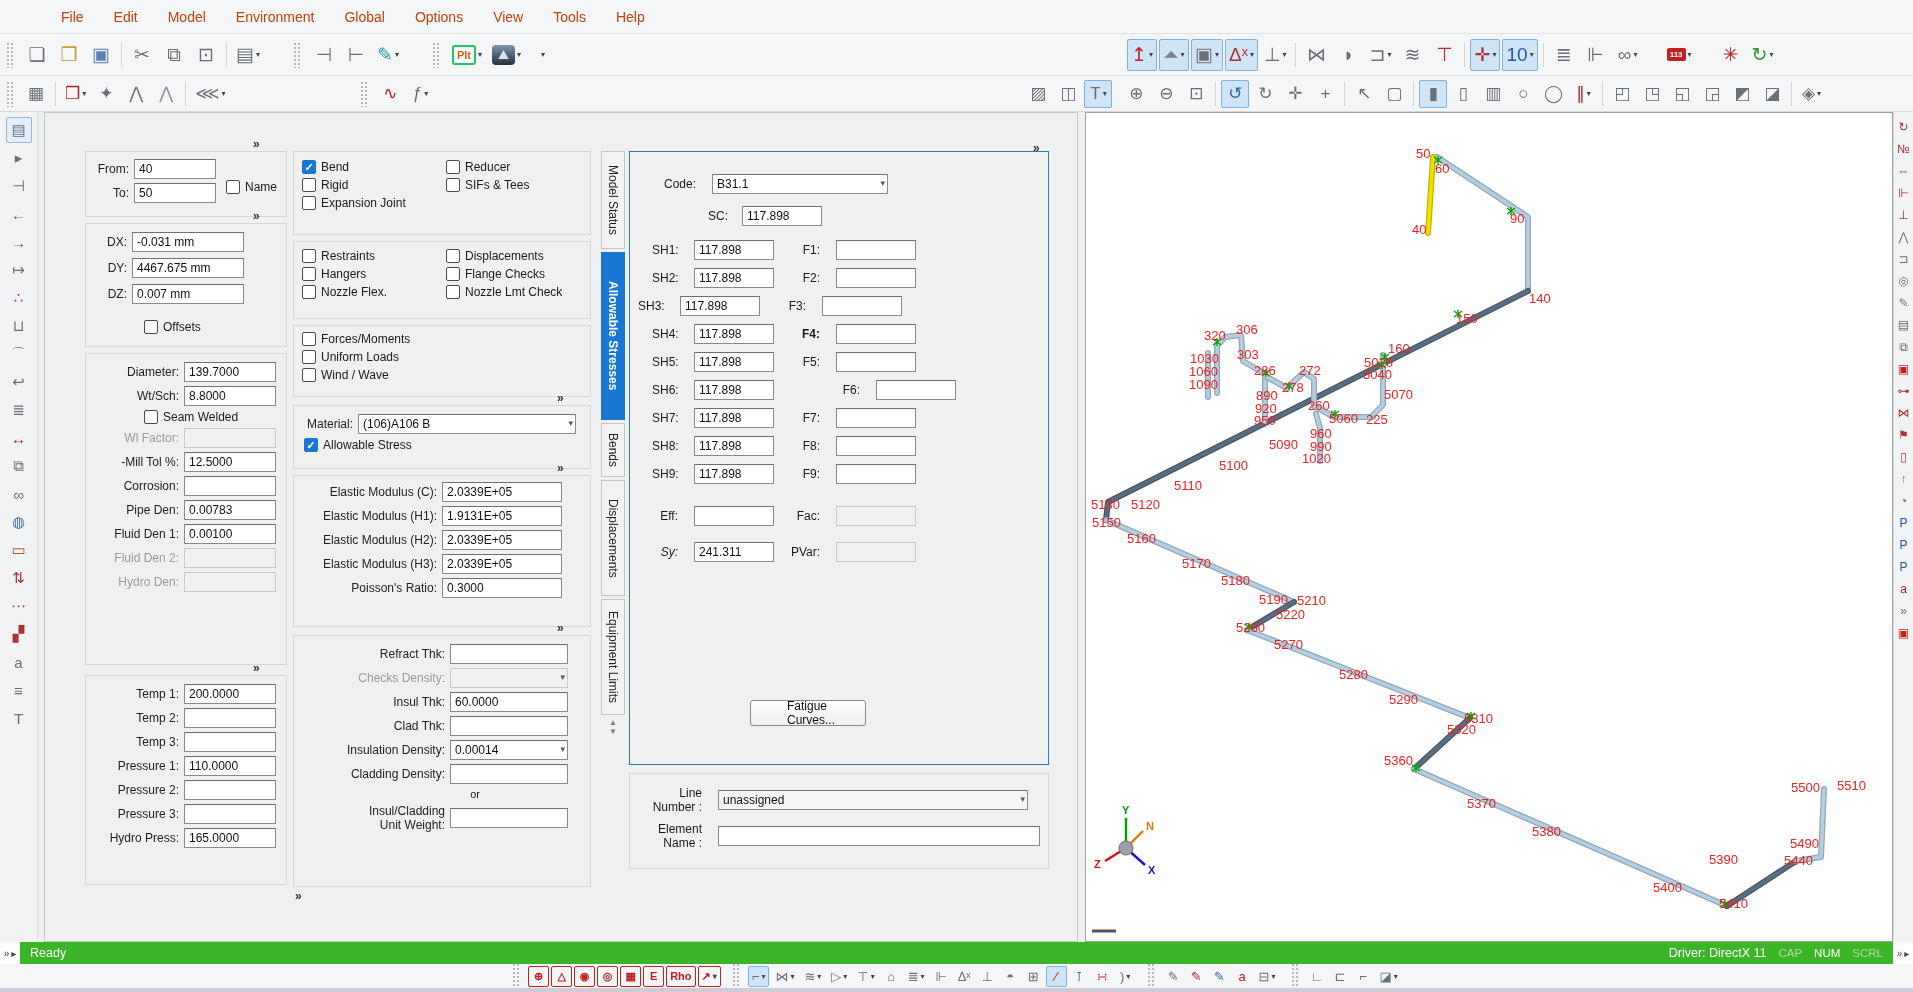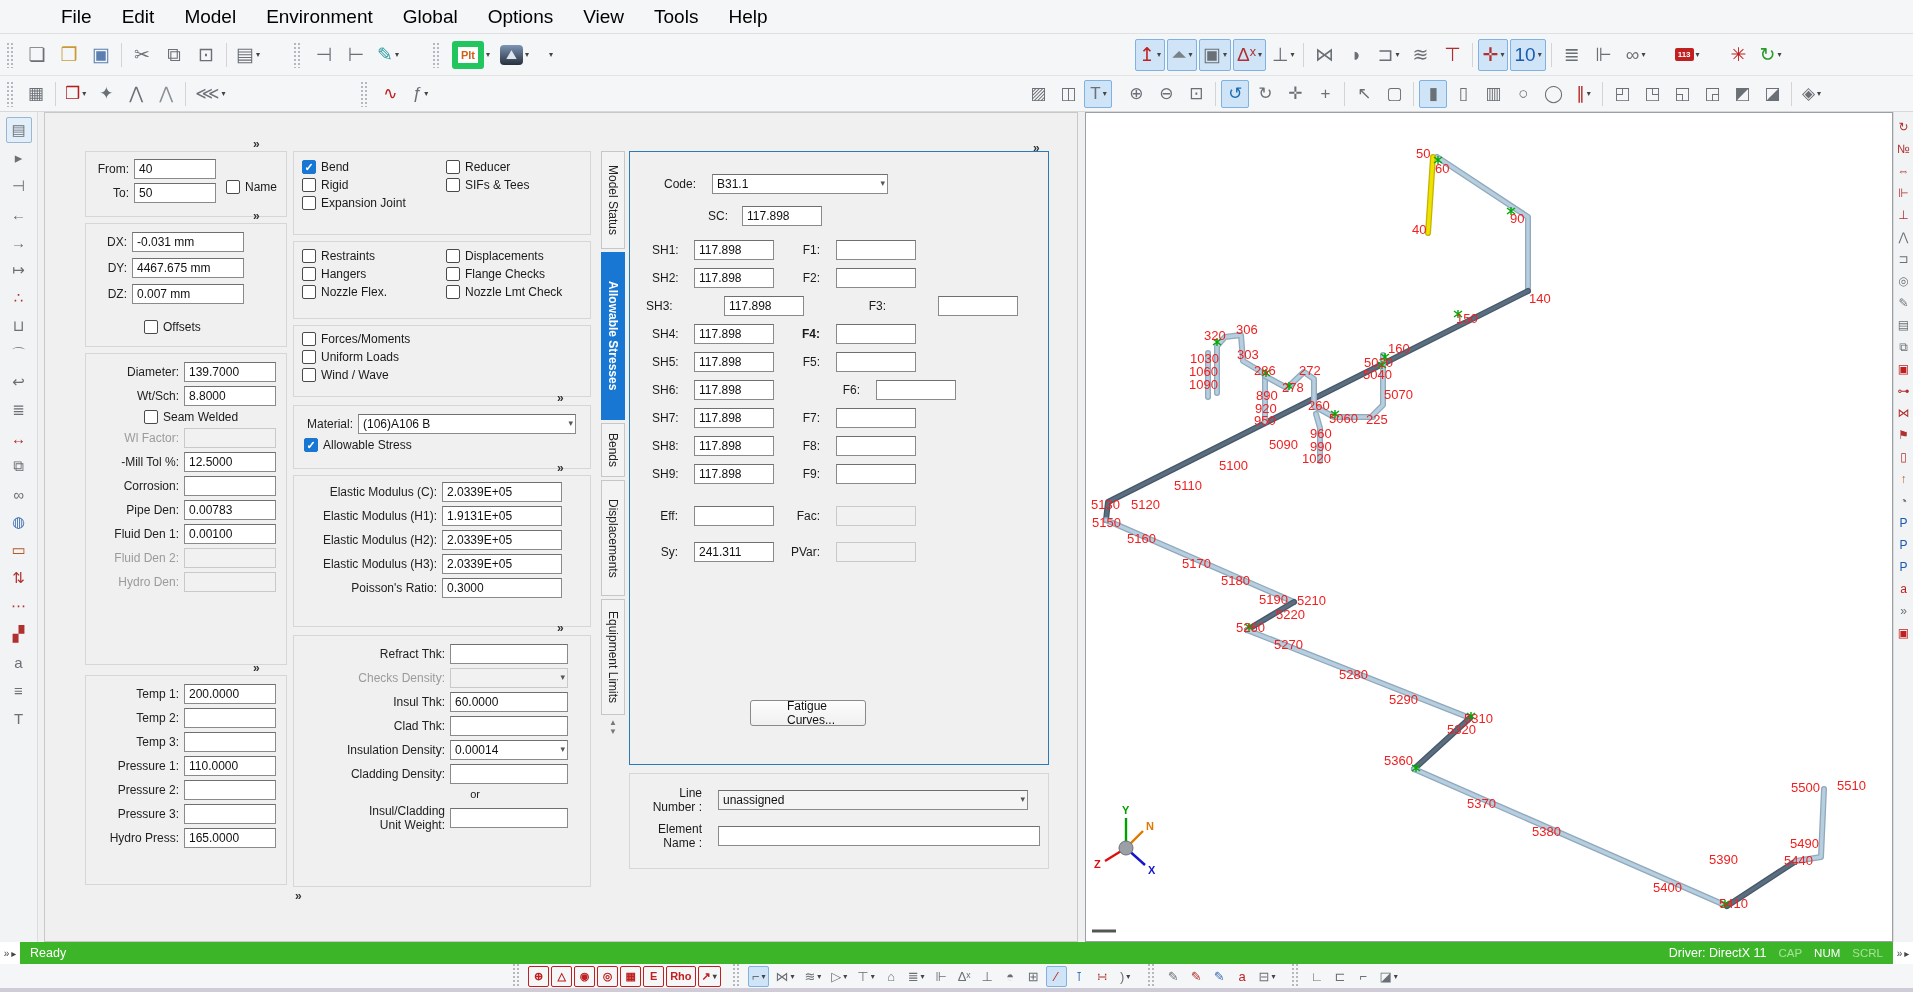--- a/index.html
+++ b/index.html
@@ -1,31 +1,31 @@
 <!DOCTYPE html>
 <html><head>
 <meta charset="utf-8">
 <style>
   html,body{margin:0;padding:0;background:#d8d8d8;}
   *{box-sizing:border-box;font-family:"Liberation Sans",sans-serif;}
   .app{position:relative;width:1913px;height:992px;background:#f0f0f0;overflow:hidden;font-size:12px;color:#1a1a1a;}
   
   .menubar{position:absolute;left:0;top:0;width:100%;height:34px;background:#f5f6f7;border-bottom:1px solid #e0e0e0;display:flex;align-items:center;padding-left:46px;}
-  .menubar .mi{padding:0 15px;font-size:19px;color:#000000;height:100%;display:flex;align-items:center;cursor:default;}
+  .menubar .mi{padding:0 15px;font-size:14px;color:#c2410c;height:100%;display:flex;align-items:center;cursor:default;}
   .tbrow{position:absolute;left:0;width:100%;background:#f5f6f7;display:flex;align-items:center;}
   .tb1{top:34px;height:42px;border-bottom:1px solid #e3e3e3;}
   .tb2{top:76px;height:36px;border-bottom:1px solid #d8d8d8;}
   .handle{width:8px;height:26px;margin:0 3px 0 6px;background-image:radial-gradient(#b5b9bd 1px,transparent 1.2px);background-size:4px 4px;}
   .tbgroup{display:flex;align-items:center;padding:0 4px;}
   .tb{height:28px;min-width:28px;display:flex;align-items:center;justify-content:center;border:1px solid transparent;border-radius:2px;margin:0 1px;background:transparent;font-size:17px;color:#6b7076;position:relative;padding:0 3px;}
   .tb1 .tb{height:32px;min-width:30px;font-size:19px;}
   .tb.h{background:#cfe4f7;border-color:#7fb2e0;}
   .tb .car{font-size:8px;color:#444;margin-left:2px;}
   .tb .redbox{background:#c02020;color:#fff;font-size:8px;font-weight:bold;border-radius:2px;padding:2px 3px;}
-  .tb .pltbox{border:6px solid #22c55e;color:#d06018;font-weight:bold;font-size:11px;border-radius:3px;padding:2px 3px;background:#fff;}
+  .tb .pltbox{border:2px solid #22c55e;color:#d06018;font-weight:bold;font-size:11px;border-radius:3px;padding:2px 3px;background:#fff;}
   .tb .darkbox{background:linear-gradient(#7d95b5,#27303c);color:#dfe6ee;border-radius:4px;font-size:13px;padding:2px 6px;}
   .sep{width:1px;height:24px;background:#d4d4d4;margin:0 4px;}
   .gap{width:18px;}
   
   .lstrip{position:absolute;left:0;top:112px;width:38px;bottom:50px;background:#f2f3f4;border-right:1px solid #dcdcdc;display:flex;flex-direction:column;align-items:center;padding-top:4px;}
   .rstrip{position:absolute;right:0;top:112px;width:20px;bottom:50px;background:#f2f3f4;border-left:1px solid #dcdcdc;display:flex;flex-direction:column;align-items:center;padding-top:4px;}
   .vtb{width:26px;height:26px;display:flex;align-items:center;justify-content:center;font-size:15px;color:#6b7076;border:1px solid transparent;border-radius:2px;margin:1px 0;}
   .rstrip .vtb{width:18px;height:18px;font-size:12px;margin:2px 0;}
   .vtb.sel{border-color:#9ab6d0;background:#e2eefa;}
   
@@ -854,21 +854,21 @@
             <div class="inp" style="width: 80px;">117.898</div>
             <span class="lab" style="width: 62px;">F1:</span>
             <div class="inp" style="width: 80px;"></div>
           </div>
           <div class="srow" style="left: 22px; top: 116px;">
             <span class="lab" style="width: 42px;">SH2:</span>
             <div class="inp" style="width: 80px;">117.898</div>
             <span class="lab" style="width: 62px;">F2:</span>
             <div class="inp" style="width: 80px;"></div>
           </div>
-          <div class="srow" style="left: 16px; top: 144px; gap: 36px;">
+          <div class="srow" style="left: 8px; top: 144px;">
             <span class="lab" style="width: 42px;">SH3:</span>
             <div class="inp" style="width: 80px;">117.898</div>
             <span class="lab" style="width: 62px;">F3:</span>
             <div class="inp" style="width: 80px;"></div>
           </div>
           <div class="srow" style="left: 22px; top: 172px;">
             <span class="lab" style="width: 42px;">SH4:</span>
             <div class="inp" style="width: 80px;">117.898</div>
             <span class="lab" style="width: 62px; font-weight: bold;">F4:</span>
             <div class="inp" style="width: 80px;"></div>
@@ -908,21 +908,21 @@
         <span class="lab" style="width:42px;">Eff:</span>
         <div class="inp" style="width:80px;">
             <span></span>
           </div>
         <span class="lab" style="width:62px;">Fac:</span>
         <div class="inp dis" style="width:80px;">
             <span></span>
           </div>
       </div>
       <div class="srow" style="left:22px;top:390px;">
-        <span class="lab" style="width:42px;">Sy:</span>
+        <span class="lab" style="width:42px;font-style:italic;">Sy:</span>
         <div class="inp" style="width:80px;">
             <span>241.311</span>
           </div>
         <span class="lab" style="width:62px;">PVar:</span>
         <div class="inp dis" style="width:80px;">
             <span></span>
           </div>
       </div>
       <div class="btn" style="position:absolute;left:120px;top:548px;width:116px;height:26px;">Fatigue Curves...</div>
     </div>

